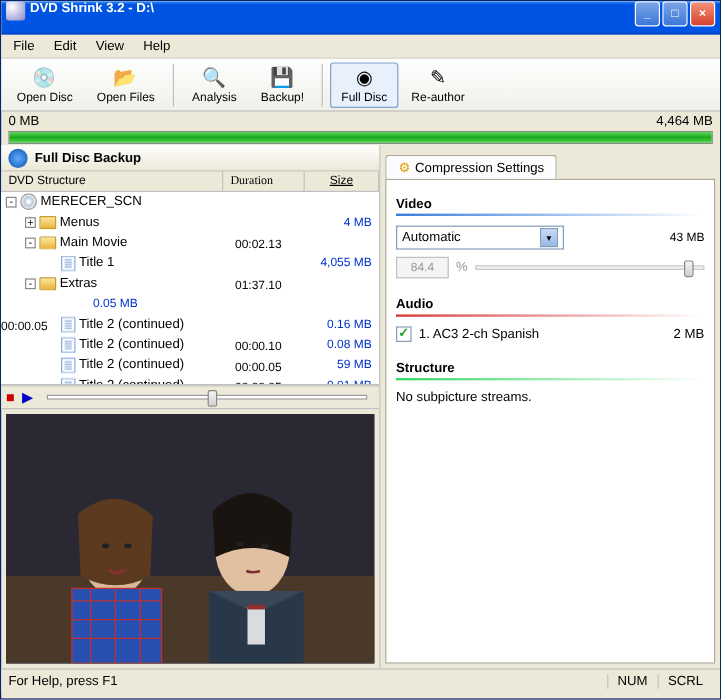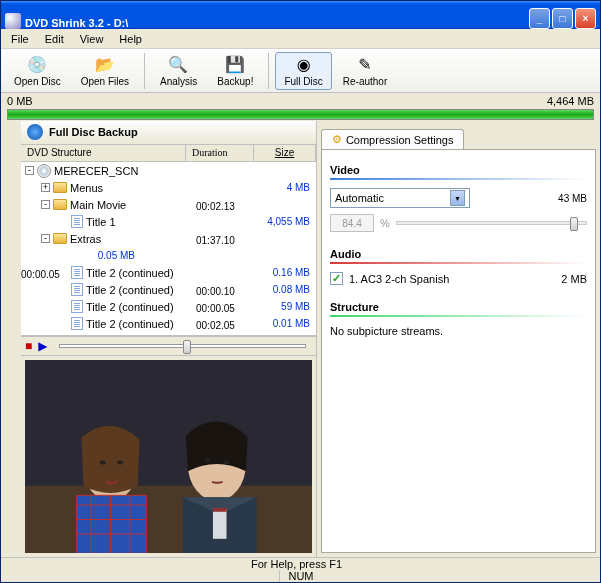--- a/index.html
+++ b/index.html
@@ -1,37 +1,37 @@
 <!DOCTYPE html>
 <html><head>
 <meta charset="utf-8">
 <style>
 * { box-sizing: border-box; margin: 0; padding: 0; font-family: Tahoma, sans-serif; font-size: 11px; }
 body { background: #ece9d8; width: 601px; height: 583px; overflow: hidden; border: 1px solid #0a246a; }
-.titlebar { height: 28px; background: linear-gradient(to bottom, #3a95ff 0%, #0054e3 10%, #0054e3 90%, #003dbf 100%); display: flex; align-items: flex-end; padding: 0 4px; color: white; font-weight: bold; font-size: 12px; }
+.titlebar { height: 28px; background: linear-gradient(to bottom, #3a95ff 0%, #0054e3 10%, #0054e3 90%, #003dbf 100%); display: flex; align-items: flex-start; padding: 0 4px; color: white; font-weight: bold; font-size: 12px; }
 .titlebar .icon { width: 16px; height: 16px; background: radial-gradient(circle at 30% 30%, #fff, #88c); border-radius: 2px; margin-right: 4px; }
 .titlebar .title { flex: 1; }
 .winbtns { display: flex; gap: 2px; }
 .winbtn { width: 21px; height: 21px; border: 1px solid #fff; border-radius: 3px; display: flex; align-items: center; justify-content: center; font-weight: bold; font-size: 10px; cursor: pointer; }
 .minbtn, .maxbtn { background: linear-gradient(#7ba4e5,#3c78d8); color: white; }
 .closebtn { background: linear-gradient(#f5937a,#d8402a); color: white; }
 .menubar { height: 20px; background: #ece9d8; display: flex; align-items: center; padding: 0 2px; border-bottom: 1px solid #d4d0c8; }
 .menuitem { padding: 2px 8px; cursor: pointer; }
 .toolbar { height: 44px; background: linear-gradient(#fefefe,#f0f0ea); border-bottom: 1px solid #c0c0c0; display: flex; align-items: center; padding: 2px 4px; gap: 2px; }
 .tbtn { display: flex; flex-direction: column; align-items: center; padding: 2px 8px; cursor: pointer; border: 1px solid transparent; border-radius: 3px; }
 .tbtn.active { border: 1px solid #7da2ce; background: #e8f0fb; }
 .tbtn .ticon { width: 20px; height: 20px; display: flex; align-items: center; justify-content: center; font-size: 16px; }
 .tbtn .tlbl { font-size: 10px; margin-top: 1px; }
 .tsep { width: 1px; height: 36px; background: #c0c0c0; margin: 0 4px; }
 .capacity { height: 28px; padding: 2px 6px; }
 .caplabels { display: flex; justify-content: space-between; font-size: 10px; margin-bottom: 2px; }
 .capbar { height: 11px; border: 1px solid #888; background: #fff; position: relative; }
 .capfill { height: 100%; background: linear-gradient(to bottom,#5bd85b,#1aa81a,#5bd85b); }
 .main { display: flex; height: 436px; }
-.leftpane { width: 316px; display: flex; flex-direction: column; border-right: 1px solid #c0c0c0; padding-left: 20px; }
+.leftpane { width: 316px; display: flex; flex-direction: column; border-right: 1px solid #c0c0c0; }
 .rightpane { flex: 1; padding: 4px; }
 .panehdr { height: 24px; background: linear-gradient(#fdfdfd,#ece9d8); border-bottom: 1px solid #c0c0c0; display: flex; align-items: center; padding: 0 6px; font-weight: bold; gap: 6px; }
 .panehdr .phicon { width: 16px; height: 16px; background: radial-gradient(circle,#6af,#05a); border-radius: 50%; }
 .treehdr { height: 18px; background: #ece9d8; display: flex; border-bottom: 1px solid #c0c0c0; }
 .treehdr > div { border-right: 1px solid #c0c0c0; padding: 2px 6px; font-size: 10px; }
 .th-struct { flex: 1; }
 .th-dur { width: 68px; font-family: Liberation Serif, serif; }
 .th-size { width: 62px; text-align: center; text-decoration: underline; }
 .tree { height: 176px; background: white; overflow-y: scroll; border-bottom: 1px solid #c0c0c0; }
 .trow { height: 17px; display: flex; align-items: center; cursor: pointer; }
@@ -59,21 +59,21 @@
 .videorow { display: flex; align-items: center; gap: 8px; margin-bottom: 6px; }
 .combo { width: 140px; height: 20px; border: 1px solid #7f9db9; background: white; display: flex; align-items: center; padding: 0 4px; justify-content: space-between; cursor: pointer; }
 .combo .dd { width: 15px; height: 16px; background: linear-gradient(#c7d8f9,#98b8e8); border: 1px solid #7f9db9; display: flex; align-items: center; justify-content: center; font-size: 8px; }
 .vsize { margin-left: auto; font-size: 10px; }
 .pctrow { display: flex; align-items: center; gap: 6px; }
 .pctbox { width: 44px; height: 18px; border: 1px solid #c0c0c0; background: #f4f4f4; display: flex; align-items: center; justify-content: center; color: #999; font-size: 10px; }
 .cslider { flex: 1; height: 4px; background: #eee; border: 1px solid #ccc; position: relative; }
 .cthumb { position: absolute; top: -5px; right: 8px; width: 8px; height: 14px; background: linear-gradient(#f5f5f5,#d0d0d0); border: 1px solid #888; border-radius: 2px; }
 .audiorow { display: flex; align-items: center; gap: 6px; }
 .chk { width: 13px; height: 13px; border: 1px solid #7f9db9; background: white; display: flex; align-items: center; justify-content: center; color: #21a121; font-size: 11px; font-weight: bold; line-height: 1; cursor: pointer; }
-.statusbar { height: 20px; background: #ece9d8; border-top: 1px solid #c0c0c0; display: flex; align-items: center; padding: 0 6px; font-size: 10px; flex-direction: column; }
+.statusbar { height: 20px; background: #ece9d8; border-top: 1px solid #c0c0c0; display: flex; align-items: center; padding: 0 6px; font-size: 10px; }
 .statusbar > span:nth-child(1) { flex: 1; }
 .statusbar > span { border-left: 1px solid #c0c0c0; padding: 0 8px; }
 .statusbar > span:first-child { border-left: none; padding-left: 0; }
 ::-webkit-scrollbar { width: 16px; }
 ::-webkit-scrollbar-track { background: #f1efe2; }
 ::-webkit-scrollbar-thumb { background: linear-gradient(to right,#cbe0fb,#a6c7f0); border: 1px solid #7f9db9; border-radius: 2px; }
 ::-webkit-scrollbar-button { height: 16px; background: linear-gradient(#e6eefc,#bcd4f6); border: 1px solid #7f9db9; }
 </style>
 </head>
 <body>

